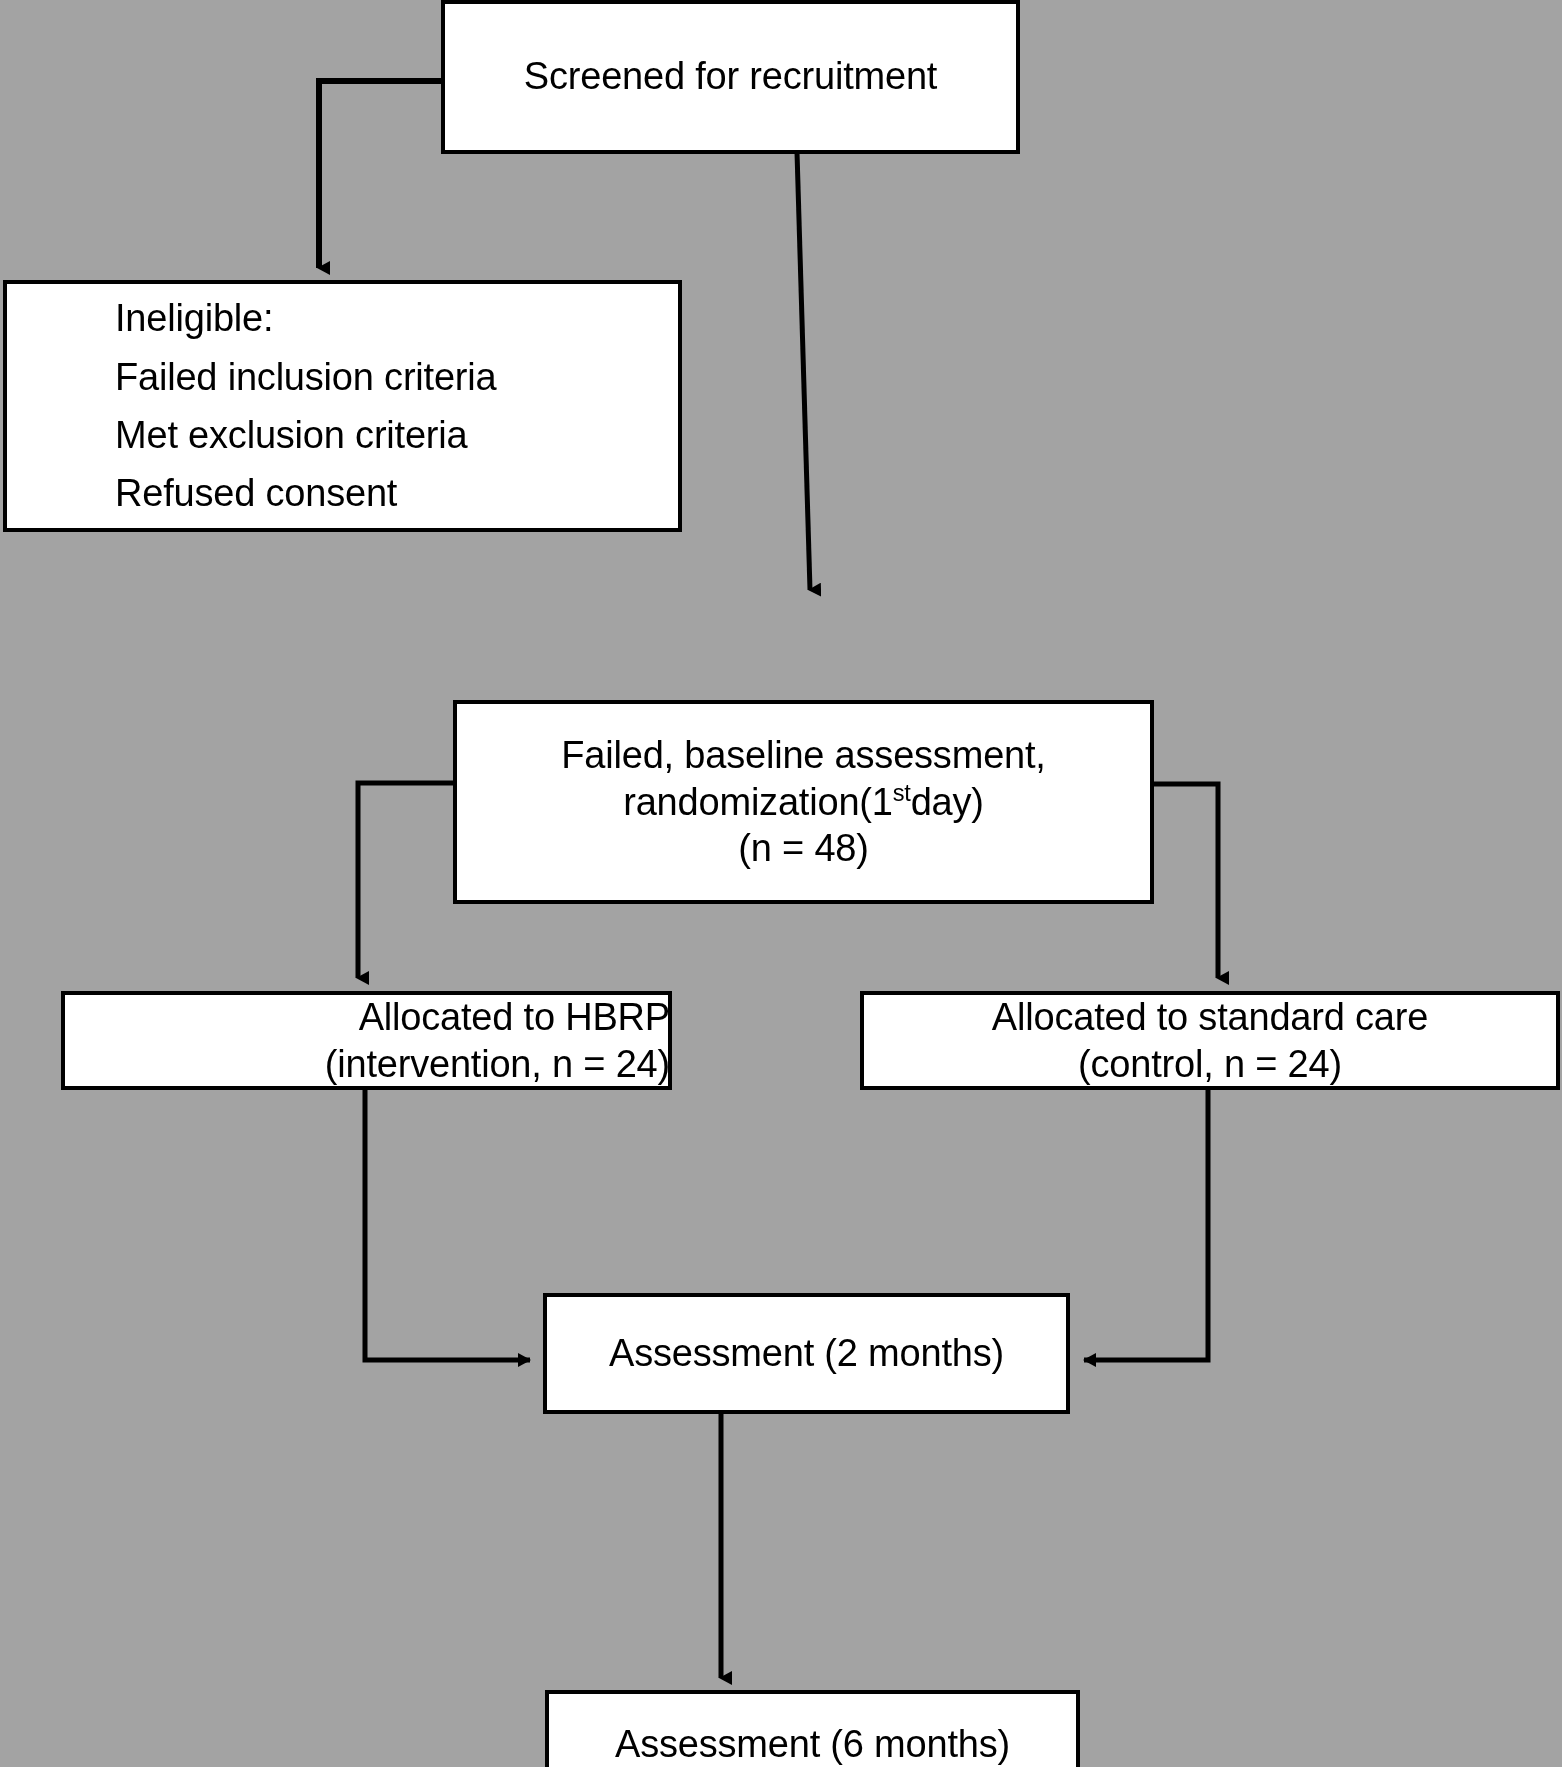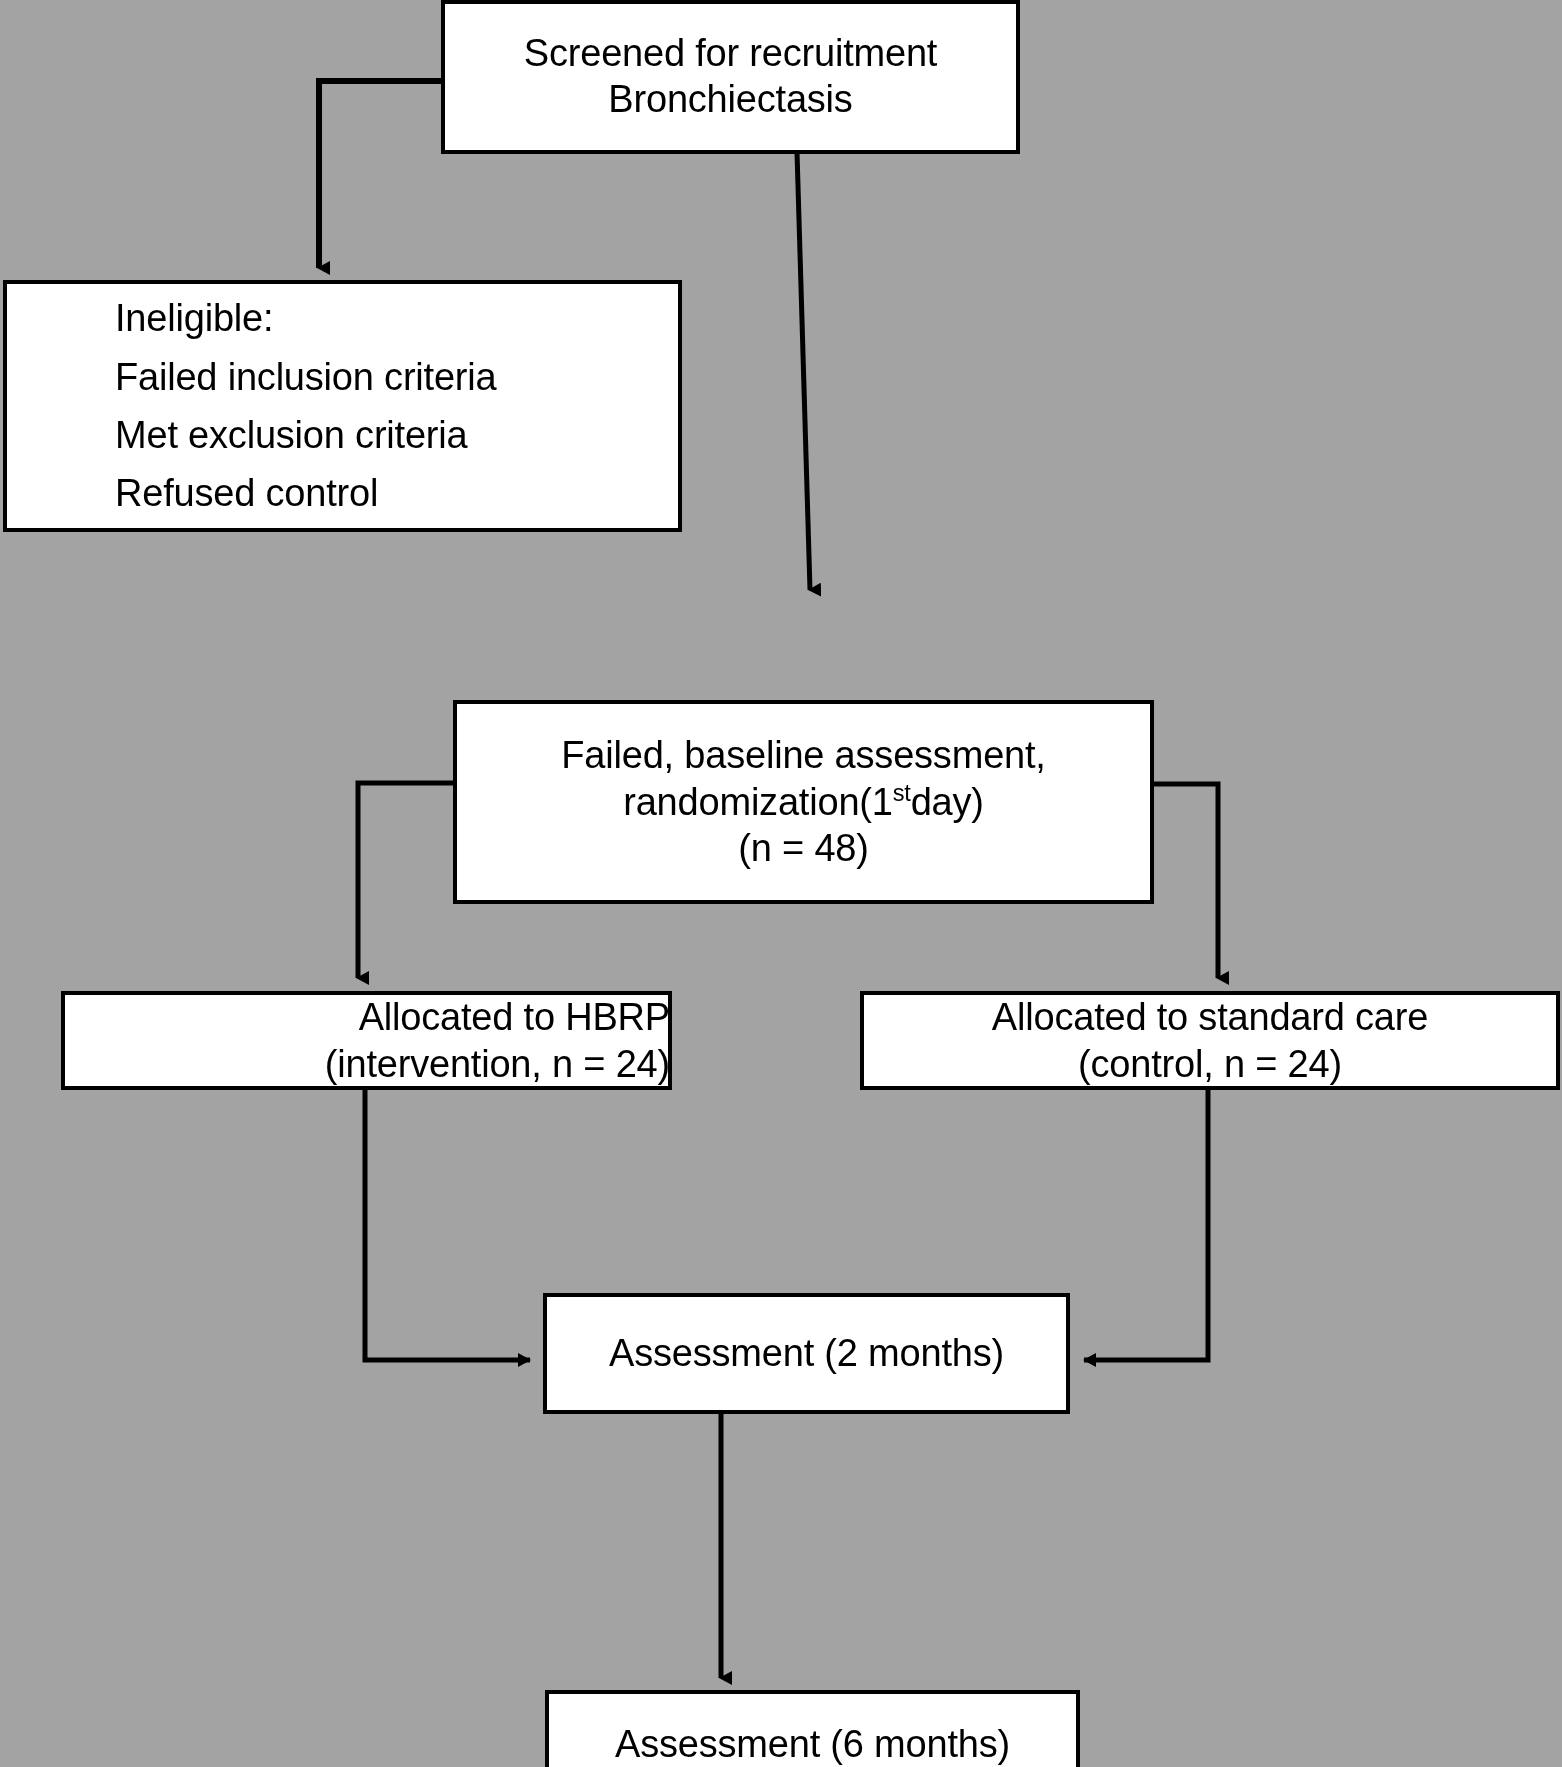--- a/index.html
+++ b/index.html
@@ -89,28 +89,27 @@
 
     <path d="M365,1088 L365,1360 L530,1360" fill="none" stroke="#000" stroke-width="5" marker-end="url(#arrowRight)"></path>
 
     <path d="M1208,1088 L1208,1360 L1084,1360" fill="none" stroke="#000" stroke-width="5" marker-end="url(#arrowLeft)"></path>
 
     <path d="M721,1412 L721,1678" fill="none" stroke="#000" stroke-width="5" marker-end="url(#arrowDown)"></path>
   </svg>
 
   <div class="node center" id="node-screened">
     <span class="ln">Screened for recruitment</span>
-    <span class="ln">Bronchiectasis</span>
   </div>
 
   <div class="node left" id="node-ineligible">
     <span class="ln">Ineligible:</span>
     <span class="ln">Failed inclusion criteria</span>
     <span class="ln">Met exclusion criteria</span>
-    <span class="ln">Refused control</span>
+    <span class="ln">Refused consent</span>
   </div>
 
   <div class="node center" id="node-consent">
     <span class="ln">Failed, baseline assessment,</span>
     <span class="ln"><span>randomization(1</span><sup>st</sup><span>day)</span></span>
     <span class="ln">(n = 48)</span>
   </div>
 
   <div class="node center" id="node-hbrp">
     <span class="ln">Allocated to HBRP</span>

